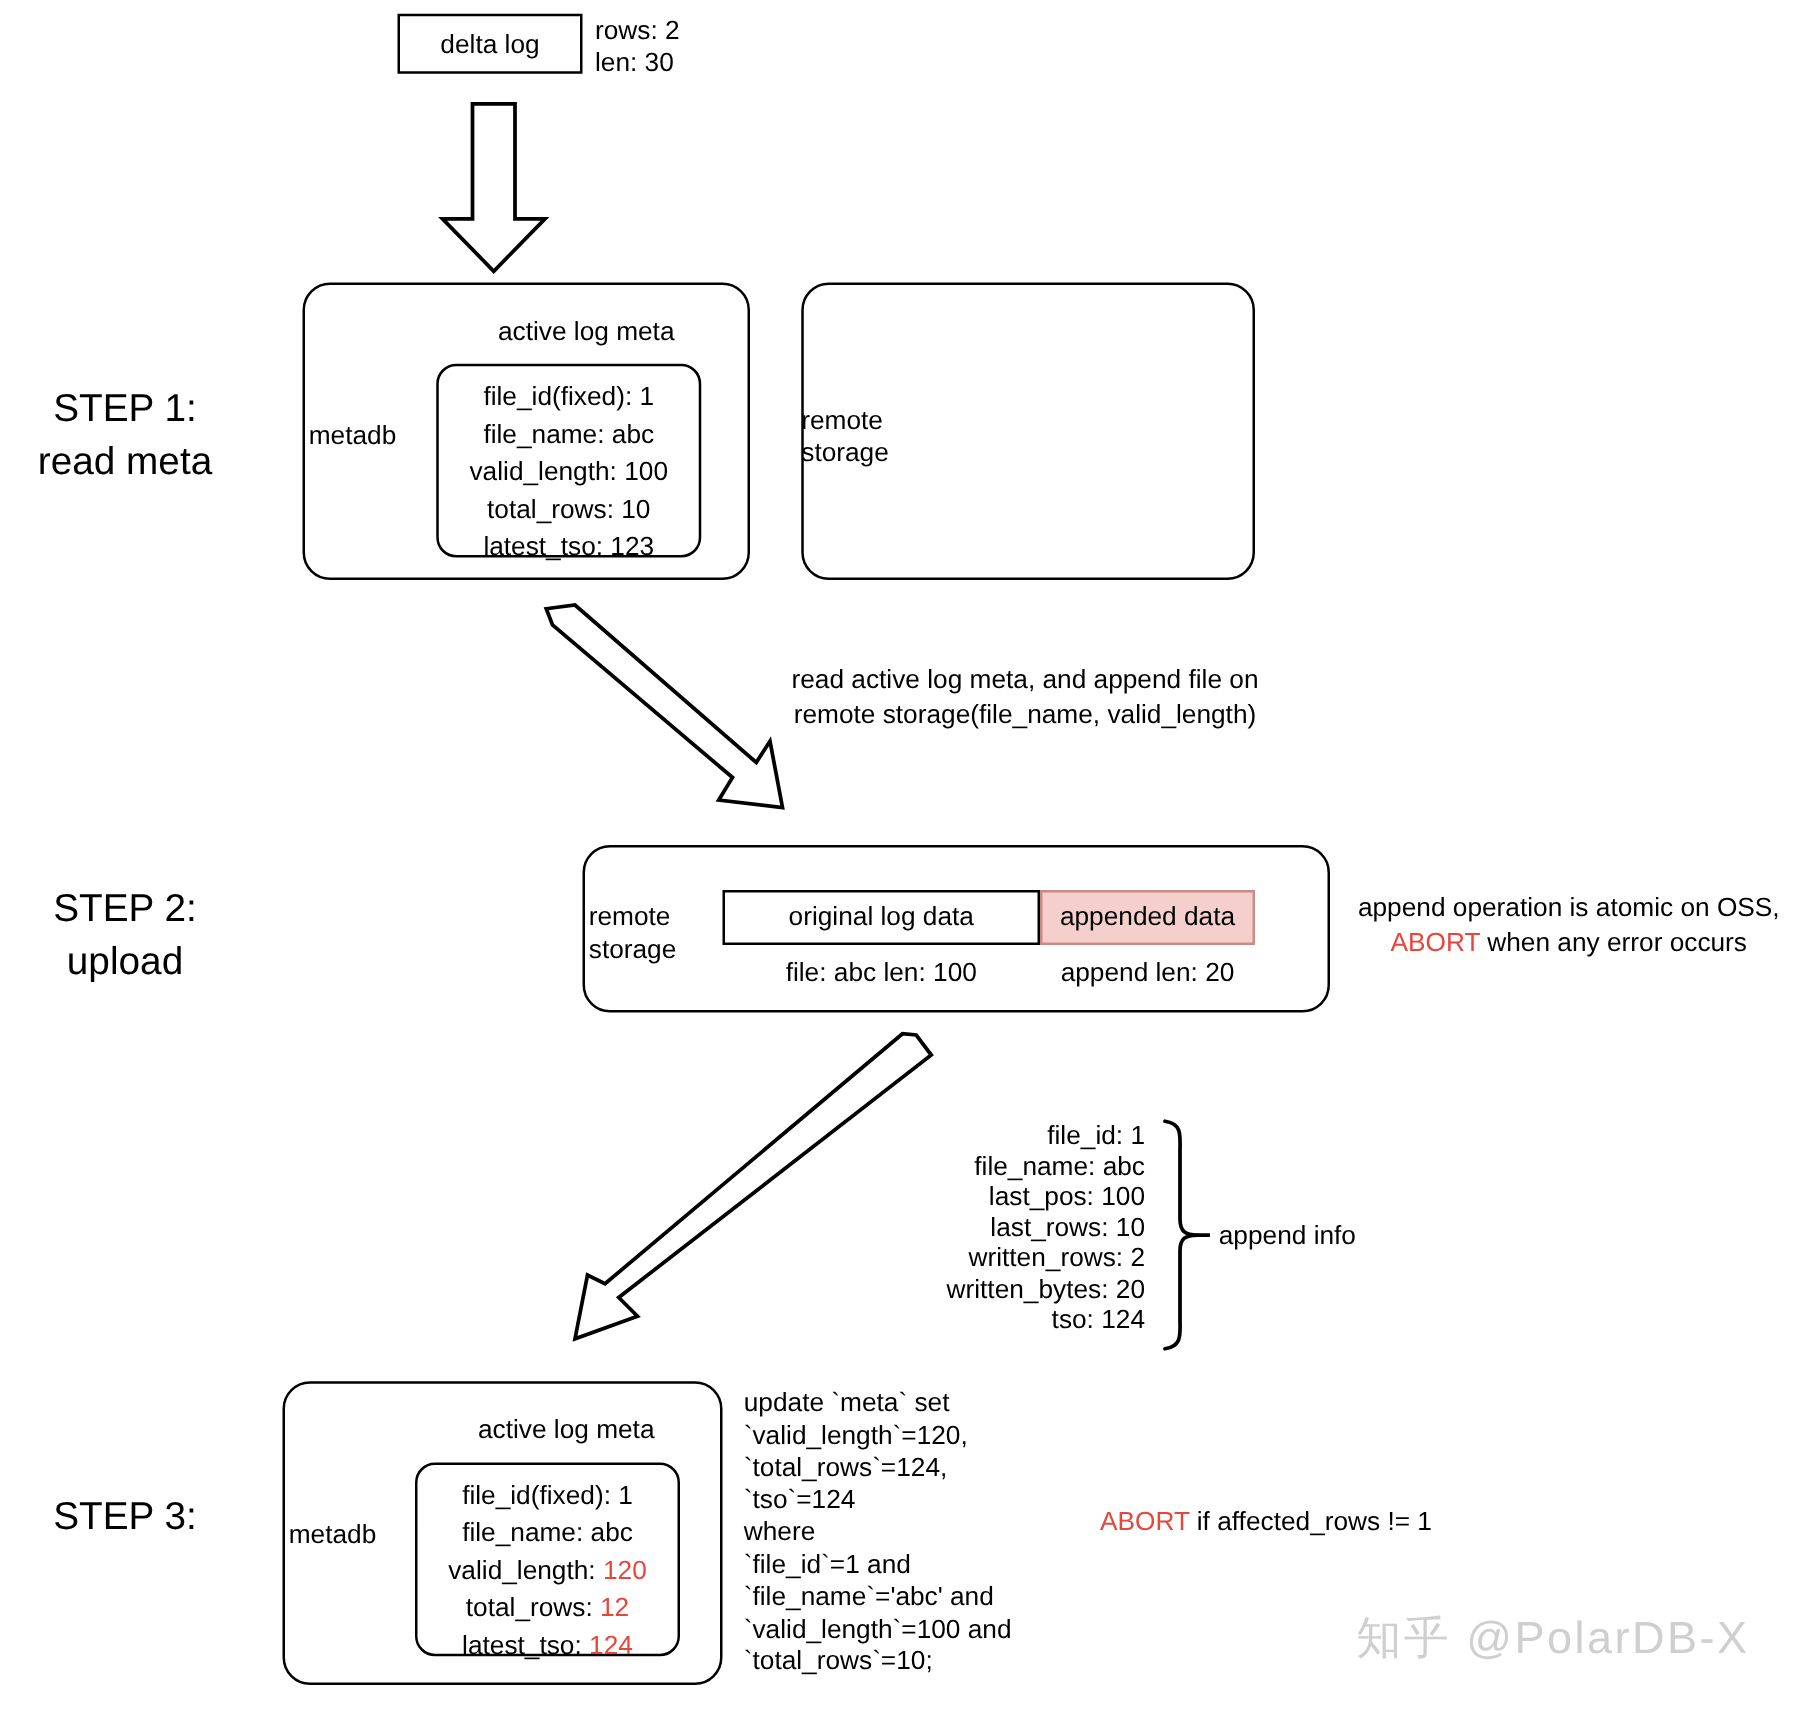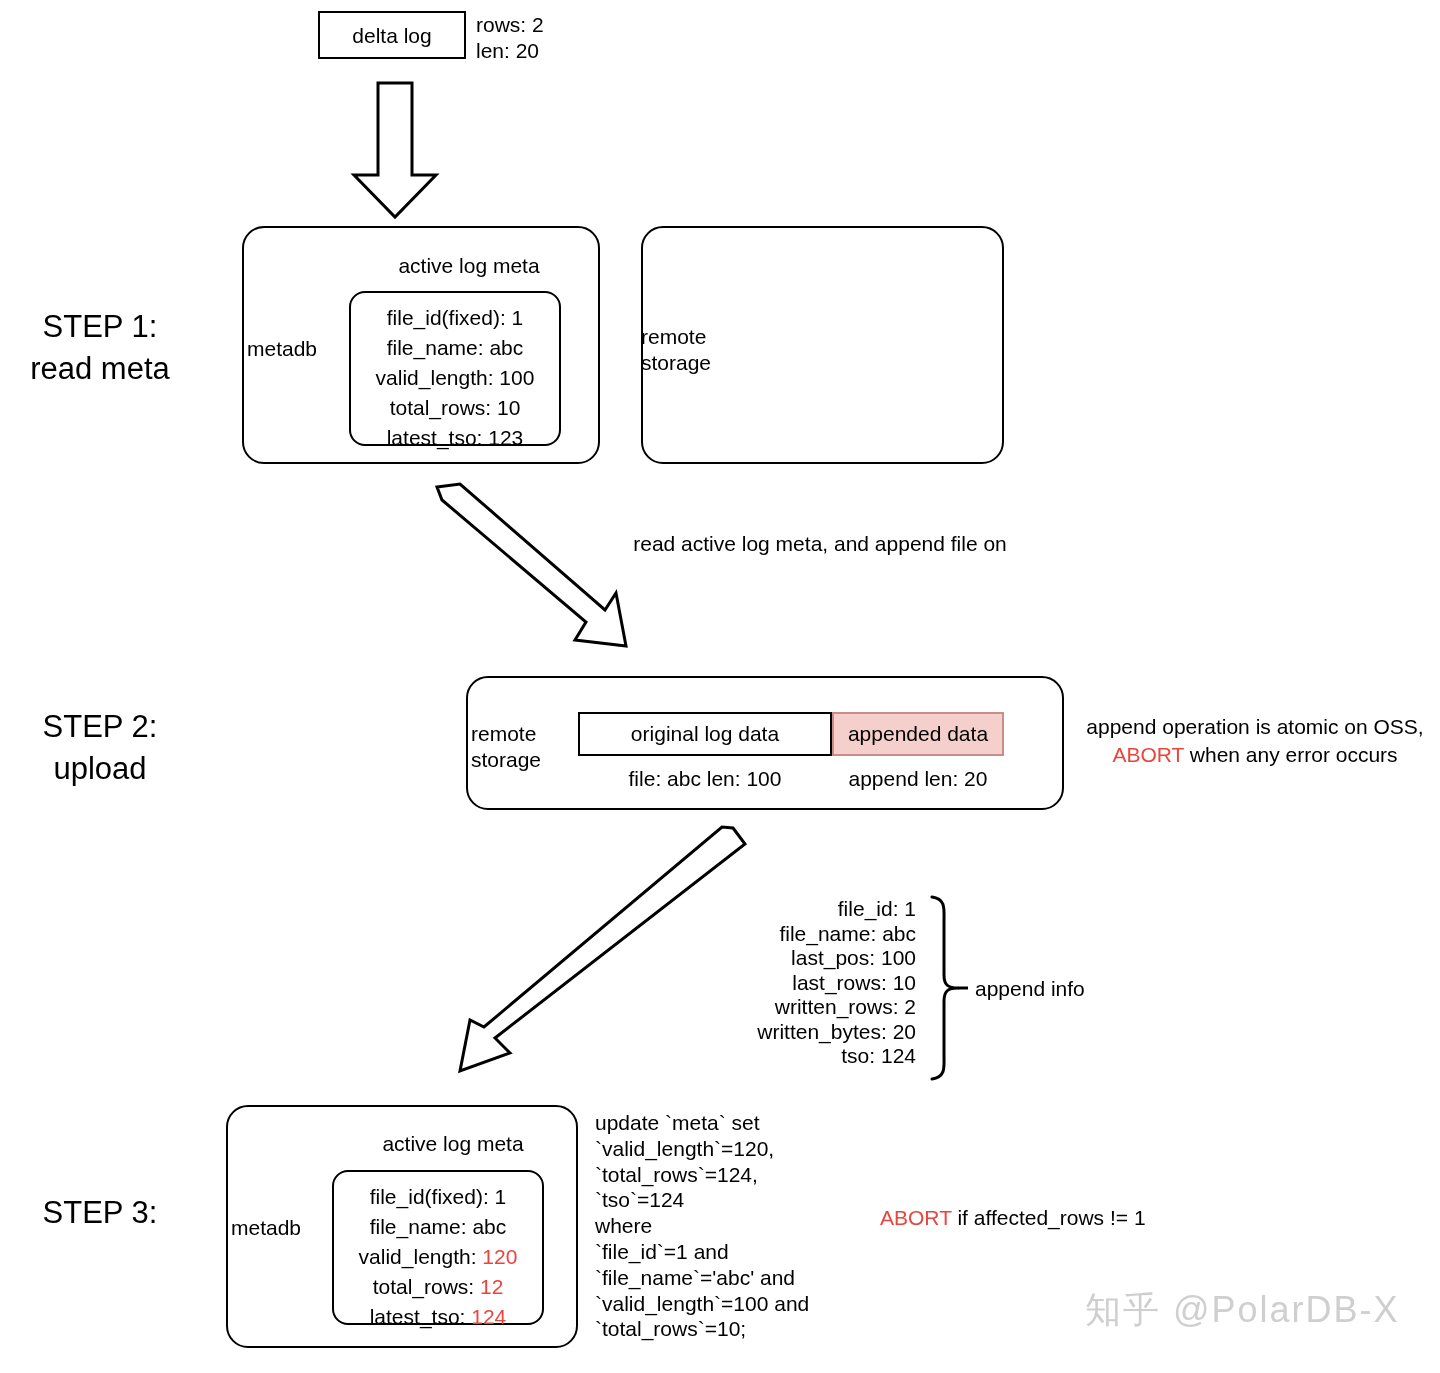--- a/index.html
+++ b/index.html
@@ -112,21 +112,21 @@
 </style>
 </head>
 <body>
 
 <div id="canvas">
 
   <div class="srect" style="left:318px; top:11px; width:148px; height:48px;"></div>
   <div class="abs ctr nowrap" style="left:318px; top:24px; width:148px; font-size:21px; line-height:24px;">delta log</div>
 
   <div class="abs nowrap" style="left:476px; top:12px; font-size:21px; line-height:26px;">rows: 2</div>
-  <div class="abs nowrap" style="left:476px; top:38px; font-size:21px; line-height:26px;">len: 20</div>
+  <div class="abs nowrap" style="left:476px; top:38px; font-size:21px; line-height:26px;">len: 30</div>
 
   <svg class="abs" width="110" height="160" style="left:340px; top:65px;" viewBox="0 0 110 160">
     <polygon points="38,18 72,18 72,110 96,110 55,152 14,110 38,110" fill="#ffffff" stroke="#000000" stroke-width="3" stroke-linejoin="miter"></polygon>
   </svg>
 
   <div class="step-label" style="left:0px; top:306px; width:200px;text-align:center;">
     <div>STEP 1:</div>
     <div>read meta</div>
   </div>
 
@@ -146,20 +146,21 @@
   <div class="rrect" style="left:641px; top:226px; width:363px; height:238px;"></div>
   <div class="side-label" style="left:641px; top:324px;">remote</div>
   <div class="side-label" style="left:641px; top:350px;">storage</div>
 
   <svg class="abs" width="230" height="190" style="left:420px; top:470px;" viewBox="0 0 230 190">
     <polygon points="17,17 40,14 185,140 196,123 206,176 155,170 166,152 22,30" fill="#ffffff" stroke="#000000" stroke-width="3" stroke-linejoin="miter"></polygon>
   </svg>
 
   <div class="note" style="left:600px; top:530px; width:440px;">
     <div>read active log meta, and append file on</div>
+    <div>remote storage(file_name, valid_length)</div>
   </div>
 
   <div class="step-label" style="left:0px; top:706px; width:200px;">
     <div>STEP 2:</div>
     <div>upload</div>
   </div>
 
   <div class="rrect" style="left:466px; top:676px; width:598px; height:134px;"></div>
   <div class="side-label" style="left:471px; top:721px;">remote</div>
   <div class="side-label" style="left:471px; top:747px;">storage</div>

